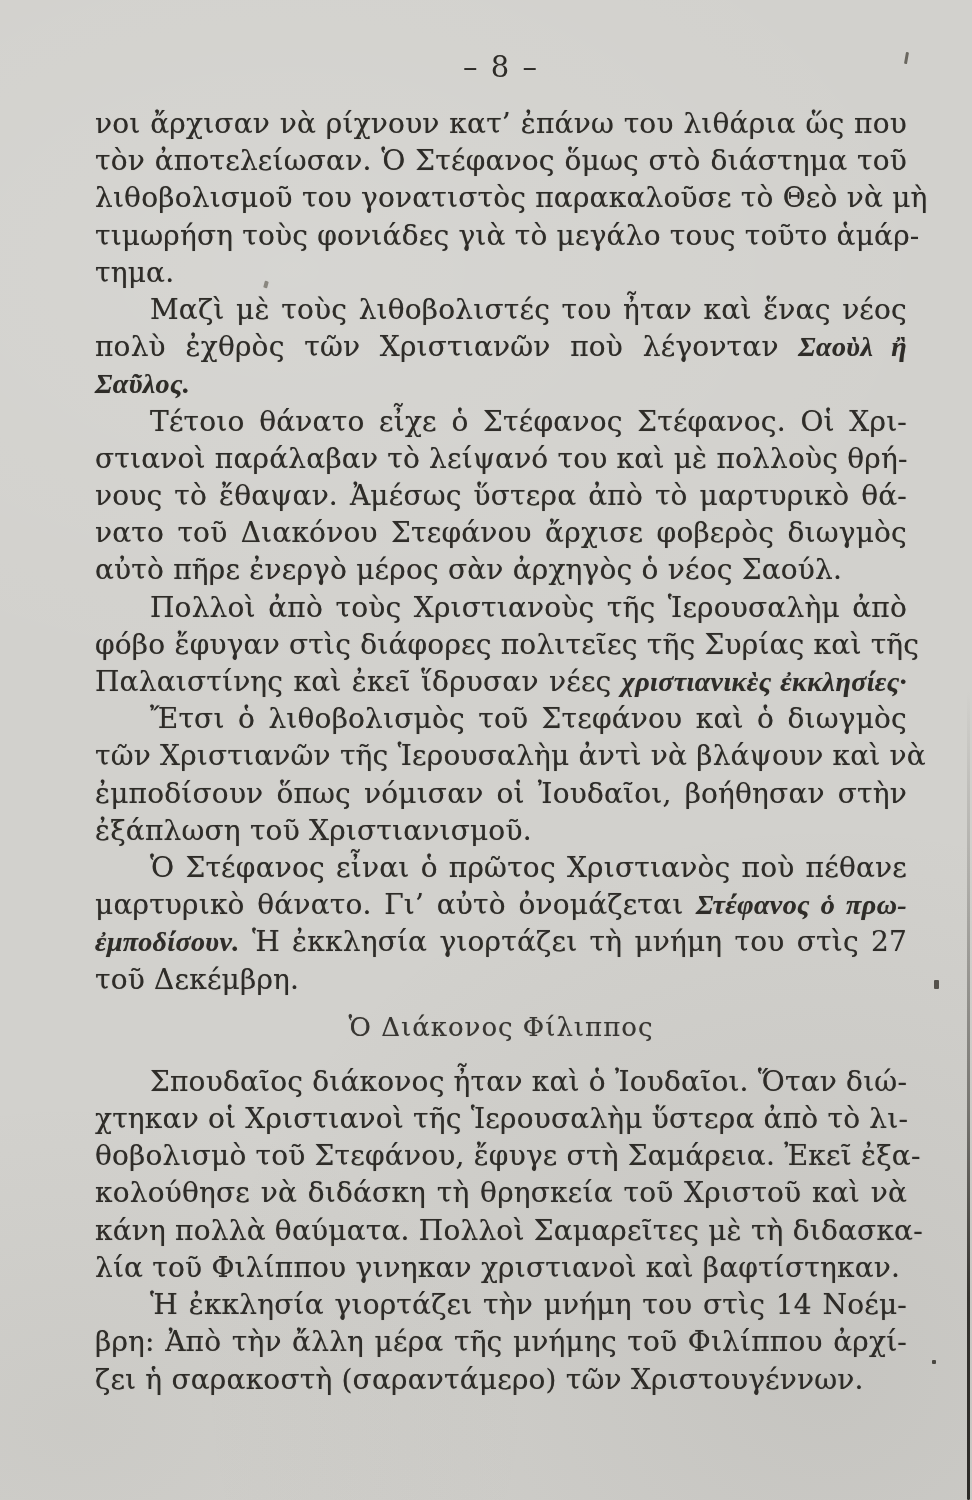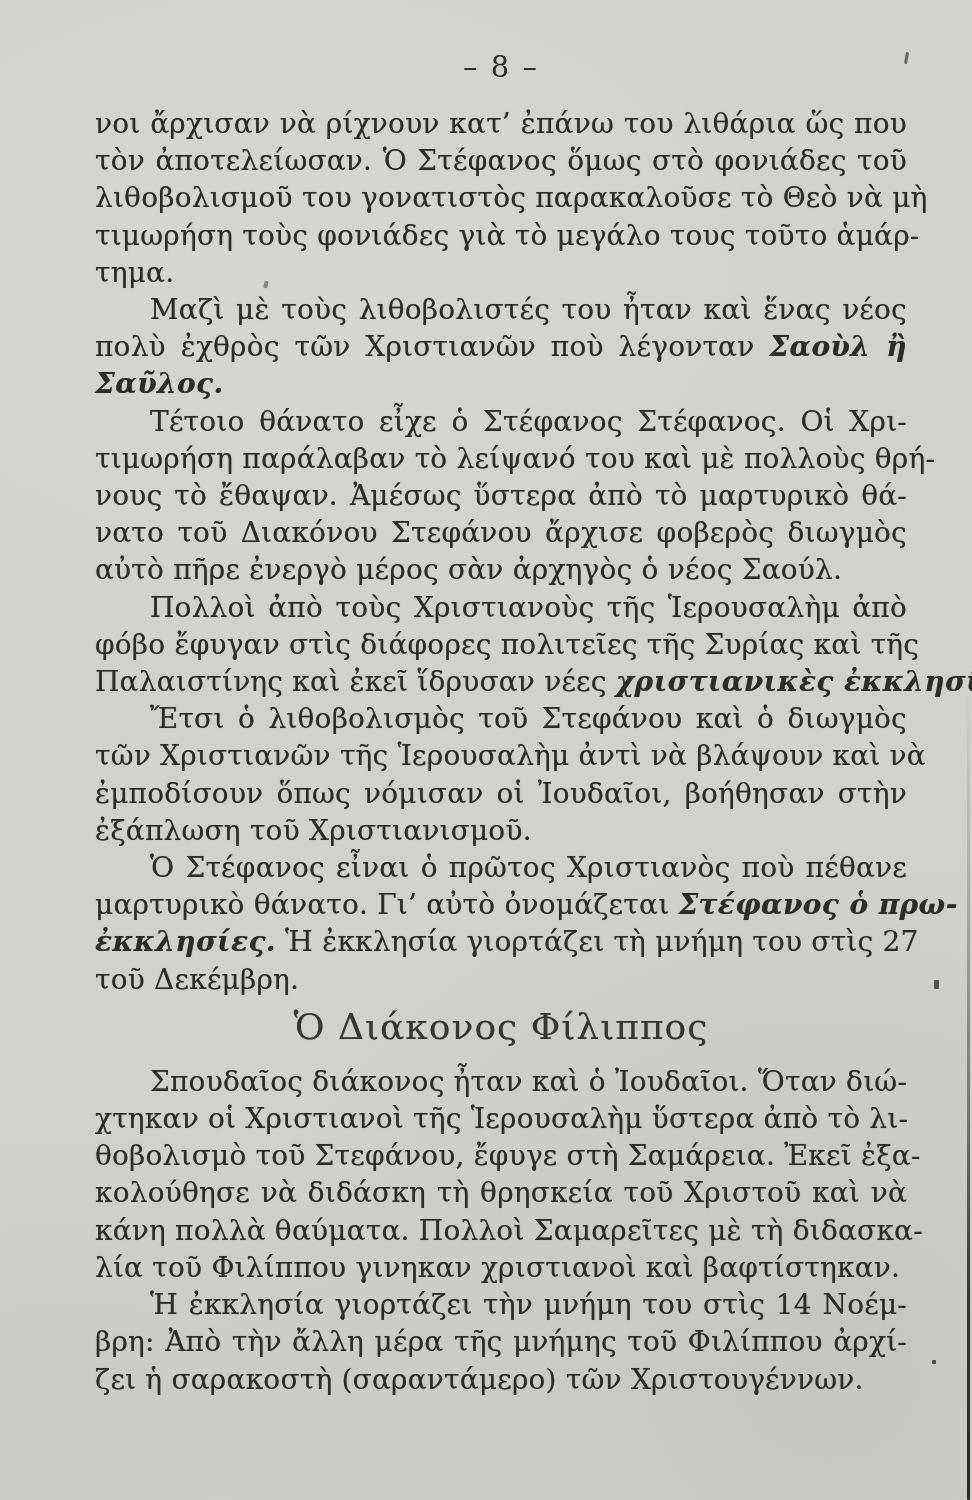--- a/index.html
+++ b/index.html
@@ -27,23 +27,23 @@
   }
   .paragraph { margin: 0; }
   .line {
     font-size: 28px; line-height: 37.2px; letter-spacing: 0.2px;
     text-align: justify; text-align-last: justify;
     white-space: nowrap;
     text-shadow: 0 0 0.7px rgba(46,44,40,0.55);
   }
   .line.last { text-align-last: left; }
   .line.indent { text-indent: 55px; }
-  .emph { font-weight: bold; font-style: italic; letter-spacing: 0.4px; }
+  .emph { font-weight: bold; font-style: italic; letter-spacing: 0.4px; font-family: Liberation Serif, serif; }
   .heading {
-    font-size: 36px; line-height: 50px; margin: 4px 0 11px 0;
+    font-size: 26px; line-height: 50px; margin: 4px 0 11px 0;
     text-align: center; letter-spacing: 1px; font-weight: normal;
     color: #383632; text-shadow: 0 0 0.7px rgba(46,44,40,0.45);
   }
   
   .edge-line {
     position: absolute; right: 2px; top: 690px; width: 3px; height: 810px;
     background: linear-gradient(to bottom,
       rgba(62,60,55,0) 0%, rgba(62,60,55,0.25) 25%,
       rgba(62,60,55,0.6) 52%, #35332f 75%, #2c2a27 100%);
     border-radius: 2px;
@@ -57,52 +57,52 @@
     background: #8a877f; transform: rotate(15deg); }
 </style>
 </head>
 <body style="background: rgb(210, 209, 205);">
 
 <div class="page">
   <div class="page-number">– 8 –</div>
   <div class="text-flow">
       <div class="paragraph">
         <div class="line"><span>νοι ἄρχισαν νὰ ρίχνουν κατ’ ἐπάνω του λιθάρια ὥς που</span></div>
-        <div class="line"><span>τὸν ἀποτελείωσαν. Ὁ Στέφανος ὅμως στὸ φονιάδες τοῦ</span></div>
+        <div class="line"><span>τὸν ἀποτελείωσαν. Ὁ Στέφανος ὅμως στὸ διάστημα τοῦ</span></div>
         <div class="line"><span>λιθοβολισμοῦ του γονατιστὸς παρακαλοῦσε τὸ Θεὸ νὰ μὴ</span></div>
         <div class="line"><span>τιμωρήση τοὺς φονιάδες γιὰ τὸ μεγάλο τους τοῦτο ἁμάρ-</span></div>
         <div class="line last"><span>τημα.</span></div>
       </div>
       <div class="paragraph">
         <div class="line indent"><span>Μαζὶ μὲ τοὺς λιθοβολιστές του ἦταν καὶ ἕνας νέος</span></div>
         <div class="line"><span>πολὺ ἐχθρὸς τῶν Χριστιανῶν ποὺ λέγονταν </span><span class="emph">Σαοὺλ ἢ</span></div>
         <div class="line last"><span class="emph">Σαῦλος.</span></div>
       </div>
       <div class="paragraph">
         <div class="line indent"><span>Τέτοιο θάνατο εἶχε ὁ Στέφανος Στέφανος. Οἱ Χρι-</span></div>
-        <div class="line"><span>τιμωρήση παράλαβαν τὸ λείψανό του καὶ μὲ πολλοὺς θρή-</span></div>
+        <div class="line"><span>στιανοὶ παράλαβαν τὸ λείψανό του καὶ μὲ πολλοὺς θρή-</span></div>
         <div class="line"><span>νους τὸ ἔθαψαν. Ἀμέσως ὕστερα ἀπὸ τὸ μαρτυρικὸ θά-</span></div>
         <div class="line"><span>νατο τοῦ Διακόνου Στεφάνου ἄρχισε φοβερὸς διωγμὸς</span></div>
         <div class="line last"><span>αὐτὸ πῆρε ἐνεργὸ μέρος σὰν ἀρχηγὸς ὁ νέος Σαούλ.</span></div>
       </div>
       <div class="paragraph">
         <div class="line indent"><span>Πολλοὶ ἀπὸ τοὺς Χριστιανοὺς τῆς Ἱερουσαλὴμ ἀπὸ</span></div>
         <div class="line"><span>φόβο ἔφυγαν στὶς διάφορες πολιτεῖες τῆς Συρίας καὶ τῆς</span></div>
         <div class="line"><span>Παλαιστίνης καὶ ἐκεῖ ἵδρυσαν νέες </span><span class="emph">χριστιανικὲς ἐκκλησίες·</span></div>
       </div>
       <div class="paragraph">
         <div class="line indent"><span>Ἔτσι ὁ λιθοβολισμὸς τοῦ Στεφάνου καὶ ὁ διωγμὸς</span></div>
         <div class="line"><span>τῶν Χριστιανῶν τῆς Ἱερουσαλὴμ ἀντὶ νὰ βλάψουν καὶ νὰ</span></div>
         <div class="line"><span>ἐμποδίσουν ὅπως νόμισαν οἱ Ἰουδαῖοι, βοήθησαν στὴν</span></div>
         <div class="line last"><span>ἐξάπλωση τοῦ Χριστιανισμοῦ.</span></div>
       </div>
       <div class="paragraph">
         <div class="line indent"><span>Ὁ Στέφανος εἶναι ὁ πρῶτος Χριστιανὸς ποὺ πέθανε</span></div>
         <div class="line"><span>μαρτυρικὸ θάνατο. Γι’ αὐτὸ ὀνομάζεται </span><span class="emph">Στέφανος ὁ πρω-</span></div>
-        <div class="line"><span class="emph">ἐκκλησίες.</span><span> Ἡ ἐκκλησία γιορτάζει τὴ μνήμη του στὶς 27</span></div>
+        <div class="line"><span class="emph">ἐμποδίσουν.</span><span> Ἡ ἐκκλησία γιορτάζει τὴ μνήμη του στὶς 27</span></div>
         <div class="line last"><span>τοῦ Δεκέμβρη.</span></div>
       </div>
       <div class="heading">Ὁ Διάκονος Φίλιππος</div>
       <div class="paragraph">
         <div class="line indent"><span>Σπουδαῖος διάκονος ἦταν καὶ ὁ Ἰουδαῖοι. Ὅταν διώ-</span></div>
         <div class="line"><span>χτηκαν οἱ Χριστιανοὶ τῆς Ἱερουσαλὴμ ὕστερα ἀπὸ τὸ λι-</span></div>
         <div class="line"><span>θοβολισμὸ τοῦ Στεφάνου, ἔφυγε στὴ Σαμάρεια. Ἐκεῖ ἐξα-</span></div>
         <div class="line"><span>κολούθησε νὰ διδάσκη τὴ θρησκεία τοῦ Χριστοῦ καὶ νὰ</span></div>
         <div class="line"><span>κάνη πολλὰ θαύματα. Πολλοὶ Σαμαρεῖτες μὲ τὴ διδασκα-</span></div>
         <div class="line last"><span>λία τοῦ Φιλίππου γινηκαν χριστιανοὶ καὶ βαφτίστηκαν.</span></div>

